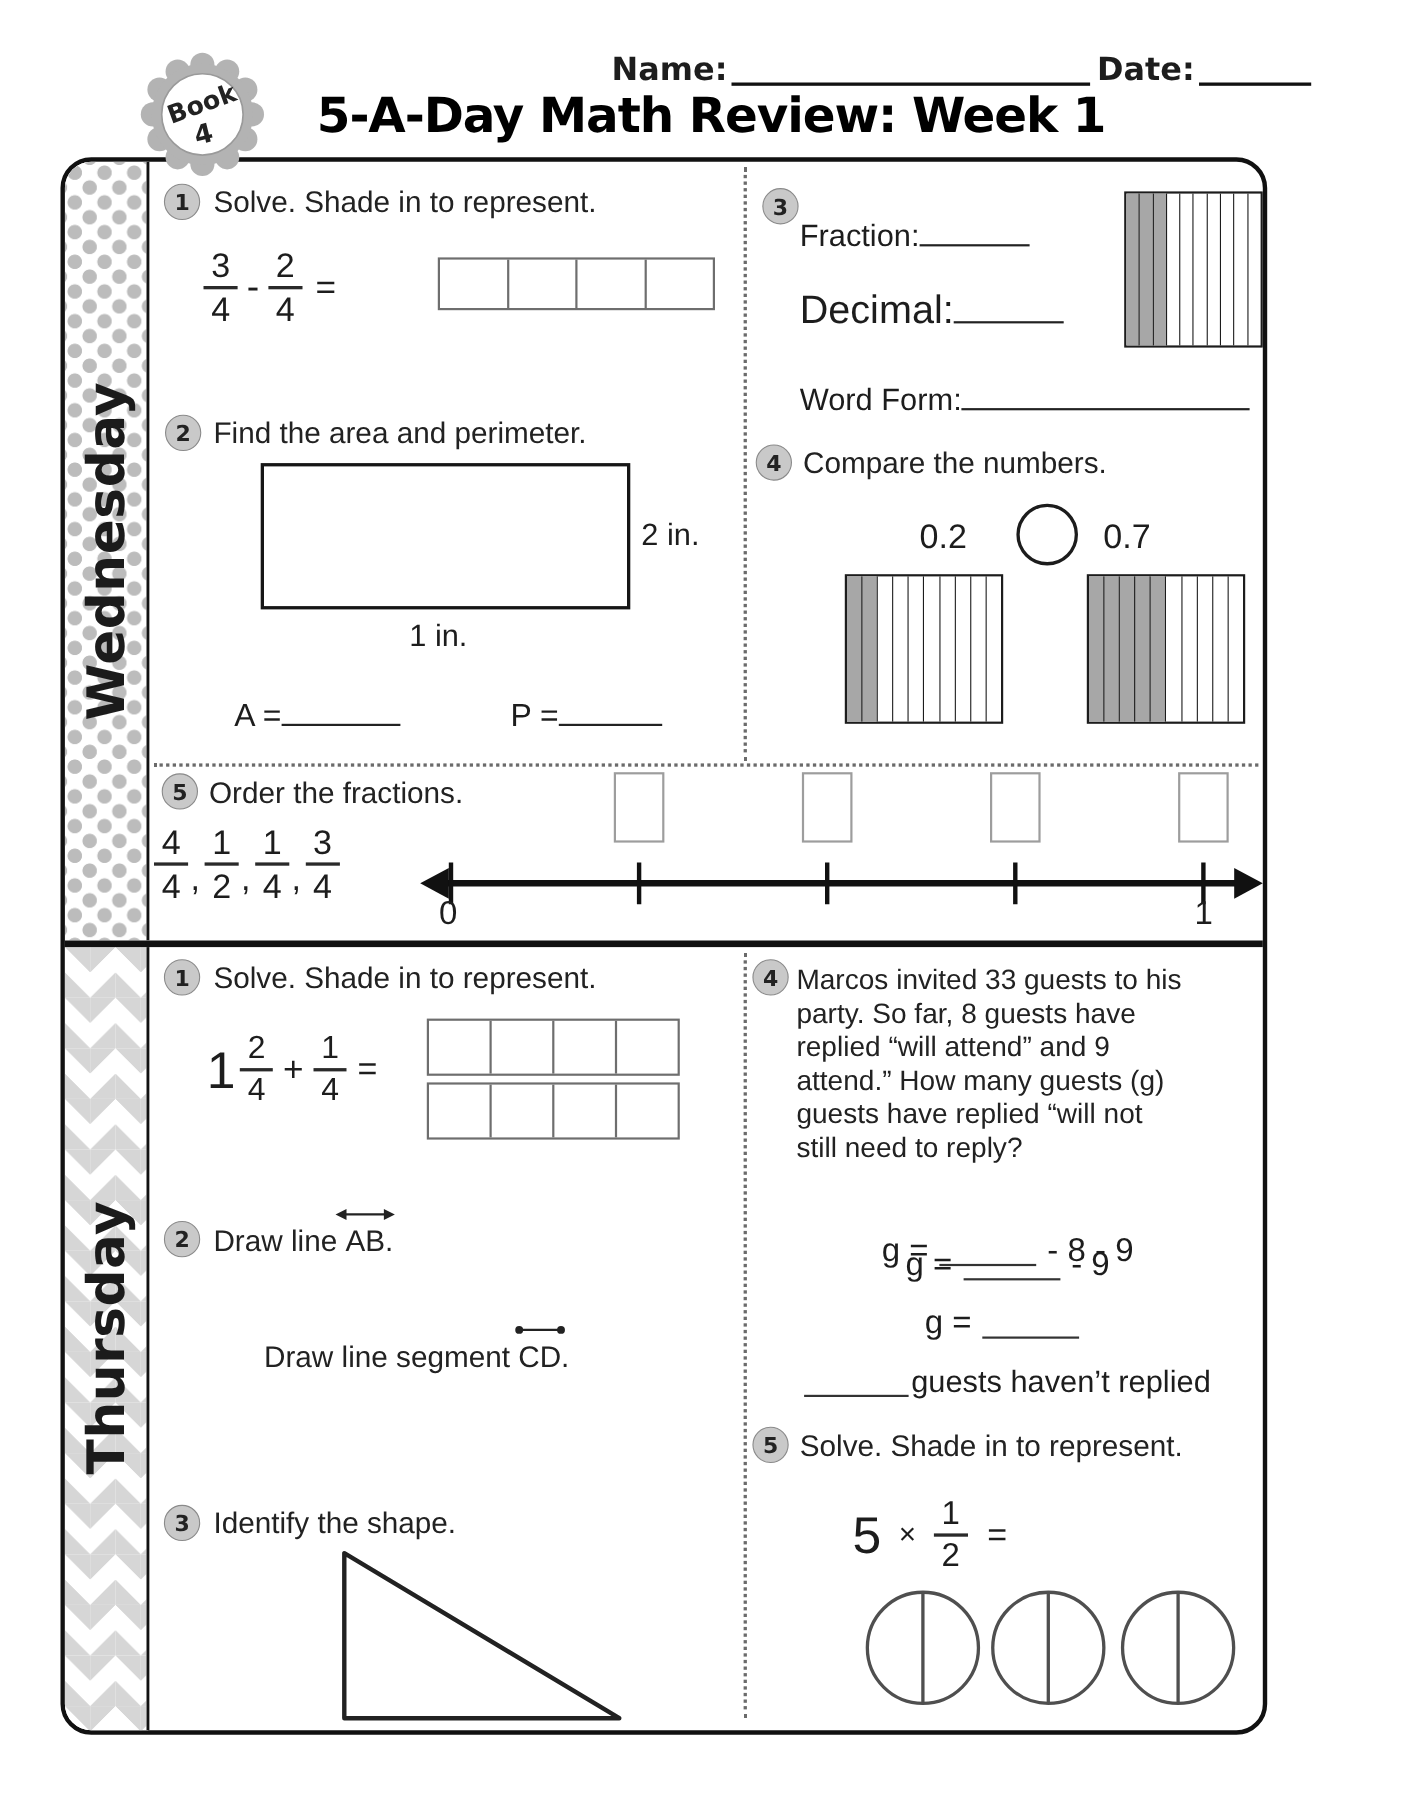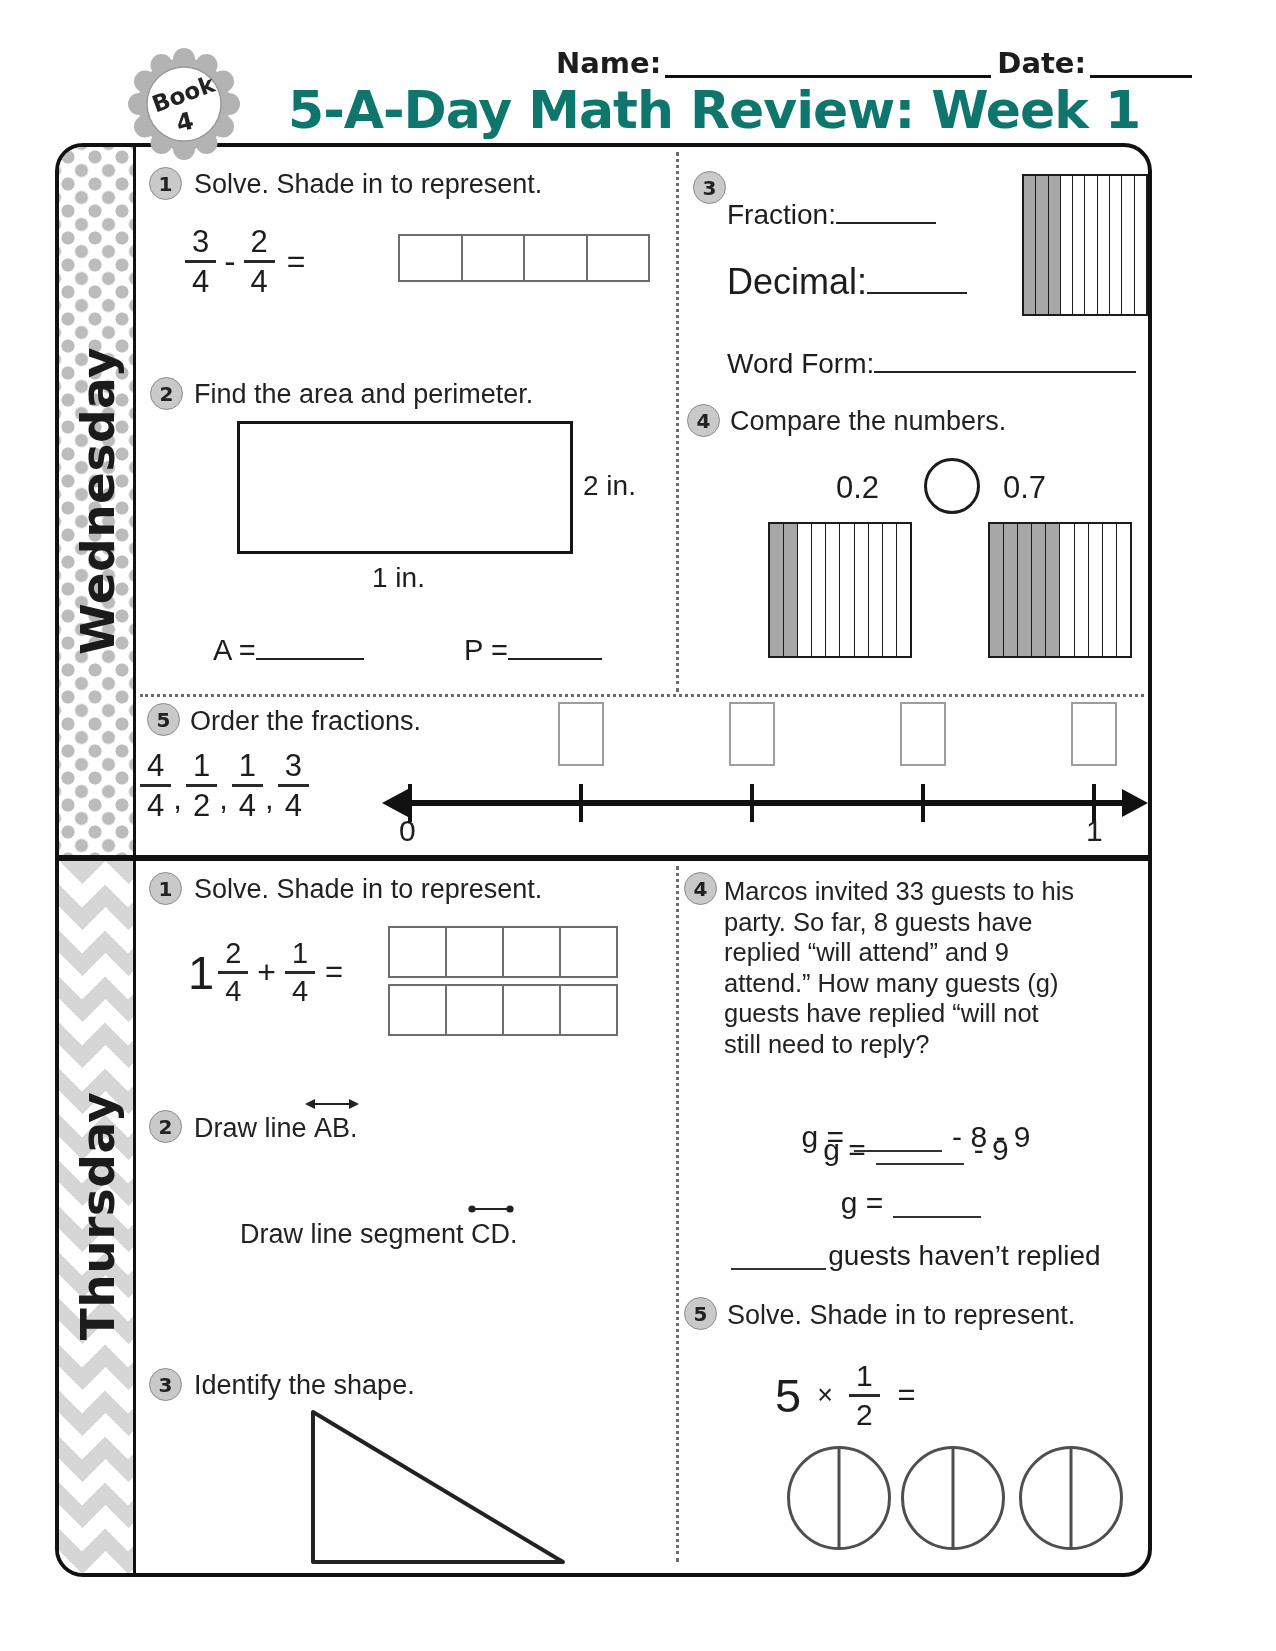--- a/index.html
+++ b/index.html
@@ -8,21 +8,21 @@
     position:relative; width:1276px; height:1651px; background:#fff;
     font-family:"Liberation Sans","DejaVu Sans",sans-serif; color:#1d1d1d; overflow:hidden;
   }
   .abs { position:absolute; }
 
   
   .namedate { position:absolute; left:556px; top:44px; display:flex; align-items:flex-end;
     font-family:"DejaVu Sans",sans-serif; font-weight:700; font-size:29px; }
   .nd-blank { display:inline-block; border-bottom:3px solid #111; height:34px; margin:0 6px 2px 4px; }
   .title { position:absolute; left:288px; top:80px; font-family:"DejaVu Sans",sans-serif;
-    font-weight:800; font-size:52px; letter-spacing:-1px; color:#0f766e; }
+    font-weight:800; font-size:44px; letter-spacing:-1px; color:#000000; }
   .footer { position:absolute; left:0; top:1578px; width:1276px; text-align:center;
     font-size:22px; color:#2e2e2e; letter-spacing:0.5px; }
 
   
   .mainbox { position:absolute; left:55px; top:143px; width:1097px; height:1434px;
     border:4px solid #111; border-radius:28px; background:transparent; }
   .divider-thick { position:absolute; left:59px; top:855px; width:1089px; height:6px; background:#111; }
 
   .sidebar { position:absolute; left:59px; width:77px; border-right:3px solid #111; }
   .wed-side { top:147px; height:708px; border-top-left-radius:24px;

